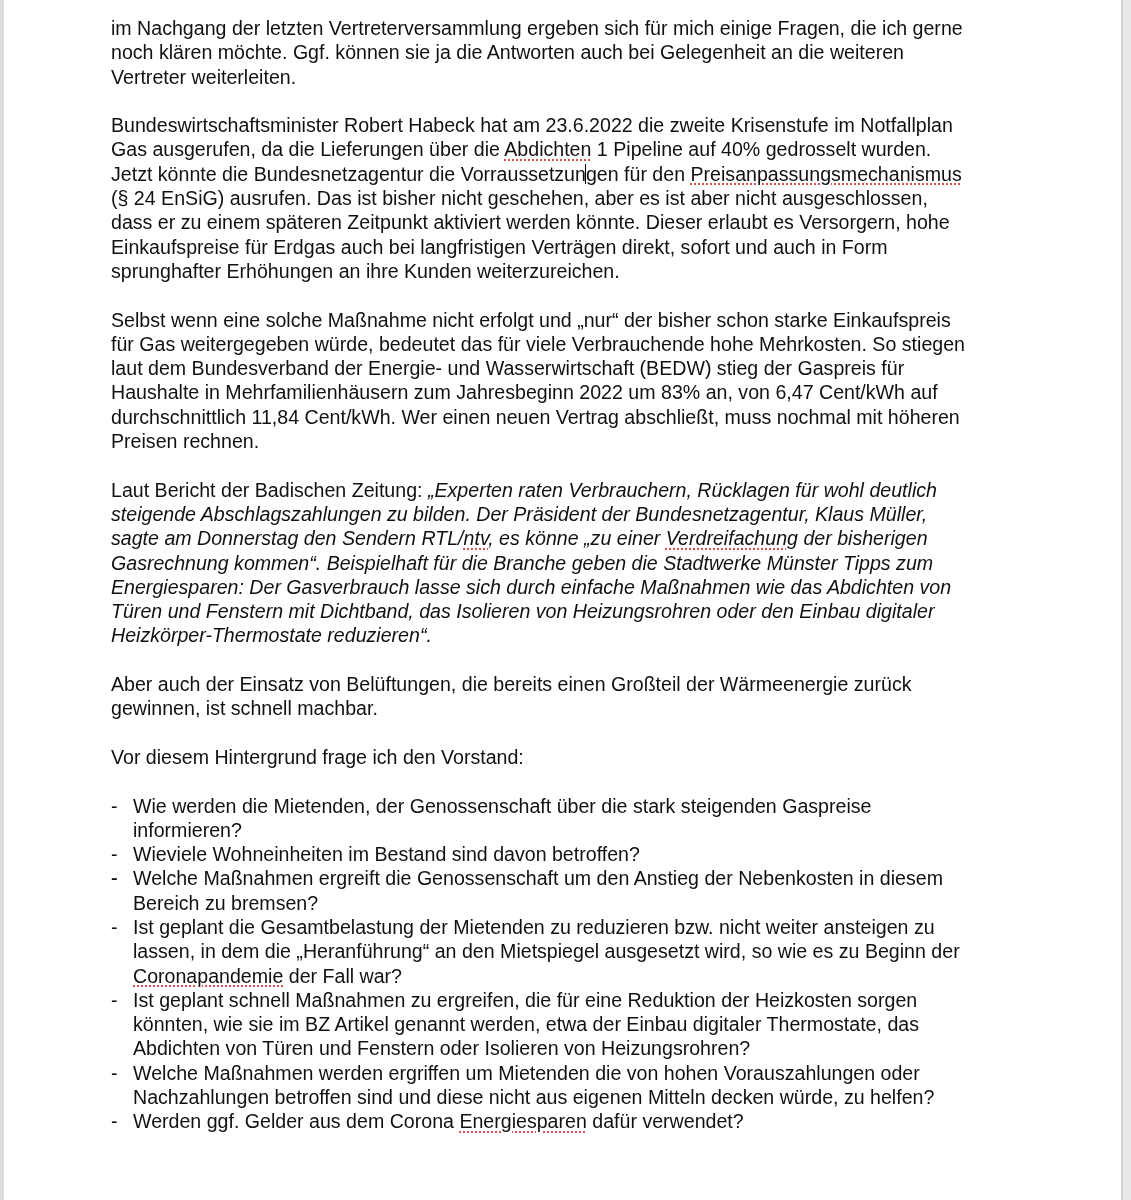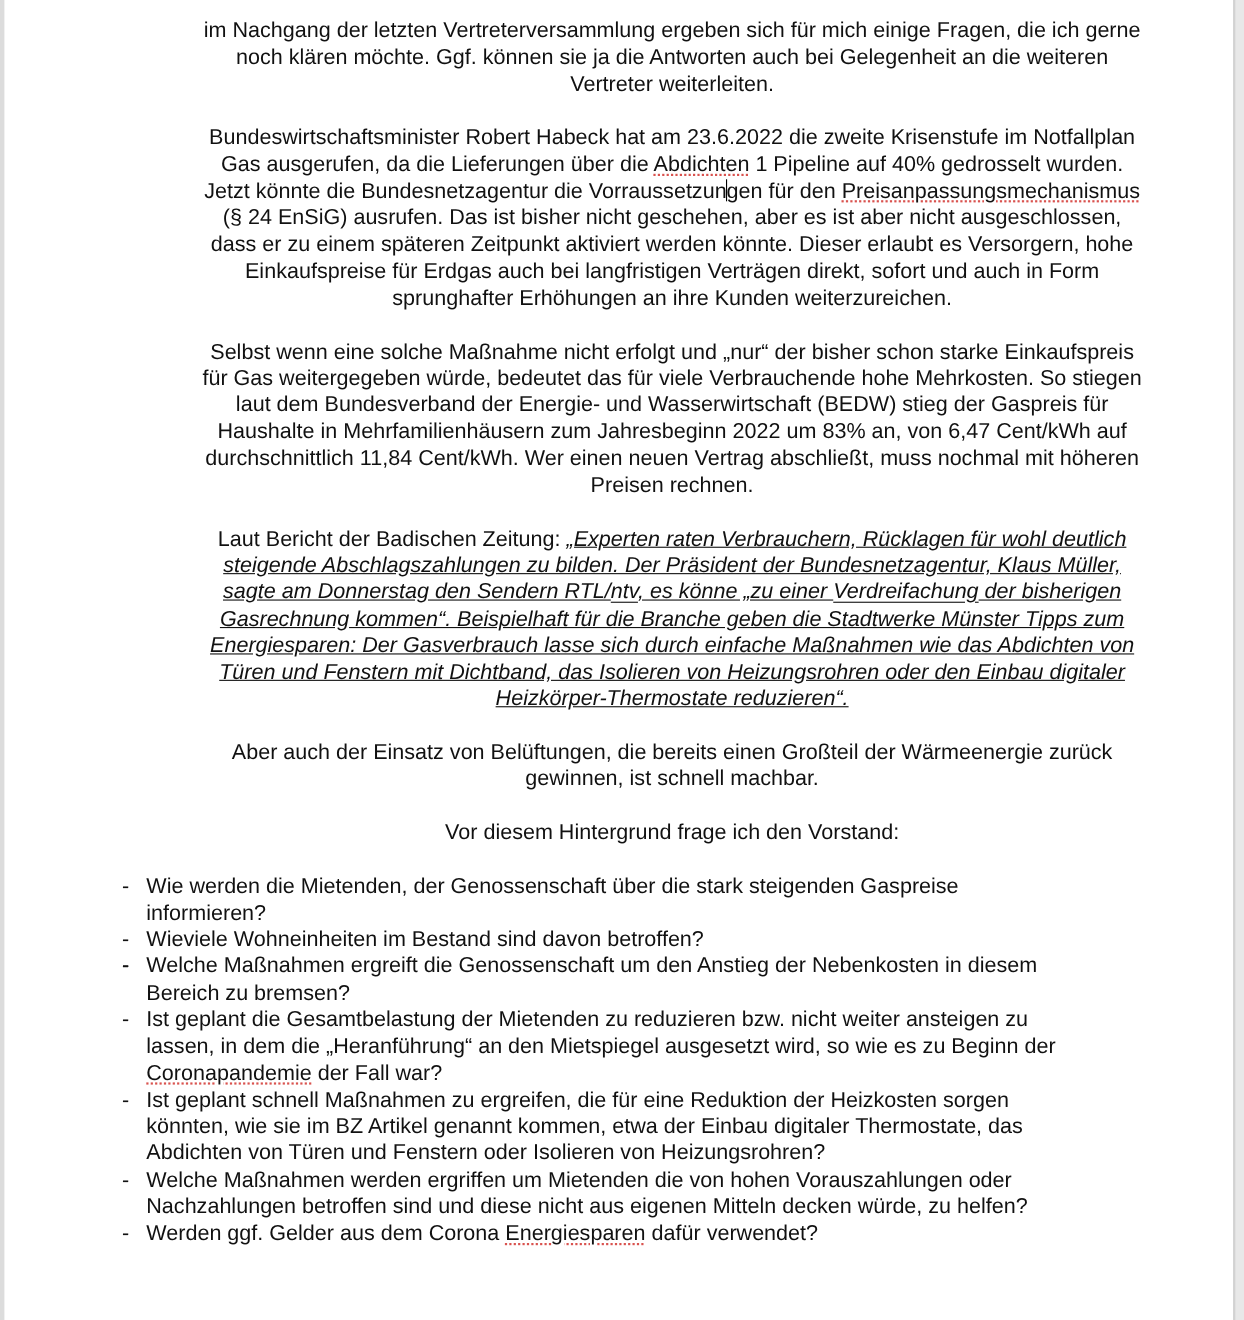--- a/index.html
+++ b/index.html
@@ -17,22 +17,22 @@
     .right-gutter {
       position: absolute; left: 1121px; top: 0; width: 10px; height: 1200px;
       background: #e8e8e8;
       border-left: 2px solid #d2d2d2;
       box-sizing: border-box;
     }
     .page {
       position: absolute; left: 111px; top: 16px; width: 1000px;
       font-size: 19.6px; line-height: 24.3px;
     }
-    .page p { margin: 0 0 24.3px 0; white-space: pre-line; text-align: center; }
-    .page p.quote .q { font-style: italic; text-decoration: underline; }
+    .page p { margin: 0 0 24.3px 0; white-space: pre-line; }
+    .page p.quote .q { font-style: italic; }
     .spell {
       text-decoration: underline dotted #d9534f;
       text-decoration-thickness: 2px;
       text-underline-offset: 3px;
     }
     .caret {
       display: inline-block; width: 1px; height: 20px; background: #000;
       vertical-align: -3px; margin: 0 -0.5px;
     }
     ul.questions { list-style: none; margin: 0; padding: 0; }
@@ -83,21 +83,21 @@
     <li><span class="dash">-</span><span style="white-space:pre-line">Wie werden die Mietenden, der Genossenschaft über die stark steigenden Gaspreise
 informieren?</span></li>
     <li><span class="dash">-</span><span style="white-space:pre-line">Wieviele Wohneinheiten im Bestand sind davon betroffen?</span></li>
     <li><span class="dash">-</span></li>
     <li><span class="dash">-</span><span style="white-space:pre-line">Welche Maßnahmen ergreift die Genossenschaft um den Anstieg der Nebenkosten in diesem
 Bereich zu bremsen?</span></li>
     <li><span class="dash">-</span><span style="white-space:pre-line"><span>Ist geplant die Gesamtbelastung der Mietenden zu reduzieren bzw. nicht weiter ansteigen zu
 lassen, in dem die „Heranführung“ an den Mietspiegel ausgesetzt wird, so wie es zu Beginn der
 </span><span class="spell">Coronapandemie</span><span> der Fall war?</span></span></li>
     <li><span class="dash">-</span><span style="white-space:pre-line">Ist geplant schnell Maßnahmen zu ergreifen, die für eine Reduktion der Heizkosten sorgen
-könnten, wie sie im BZ Artikel genannt kommen, etwa der Einbau digitaler Thermostate, das
+könnten, wie sie im BZ Artikel genannt werden, etwa der Einbau digitaler Thermostate, das
 Abdichten von Türen und Fenstern oder Isolieren von Heizungsrohren?</span></li>
     <li><span class="dash">-</span><span style="white-space:pre-line">Welche Maßnahmen werden ergriffen um Mietenden die von hohen Vorauszahlungen oder
 Nachzahlungen betroffen sind und diese nicht aus eigenen Mitteln decken würde, zu helfen?</span></li>
     <li><span class="dash">-</span><span style="white-space:pre-line"><span>Werden ggf. Gelder aus dem Corona </span><span class="spell">Energiesparen</span><span> dafür verwendet?</span></span></li>
   </ul>
 </div>
 
 <div class="right-gutter"></div>
 
 </body></html>

